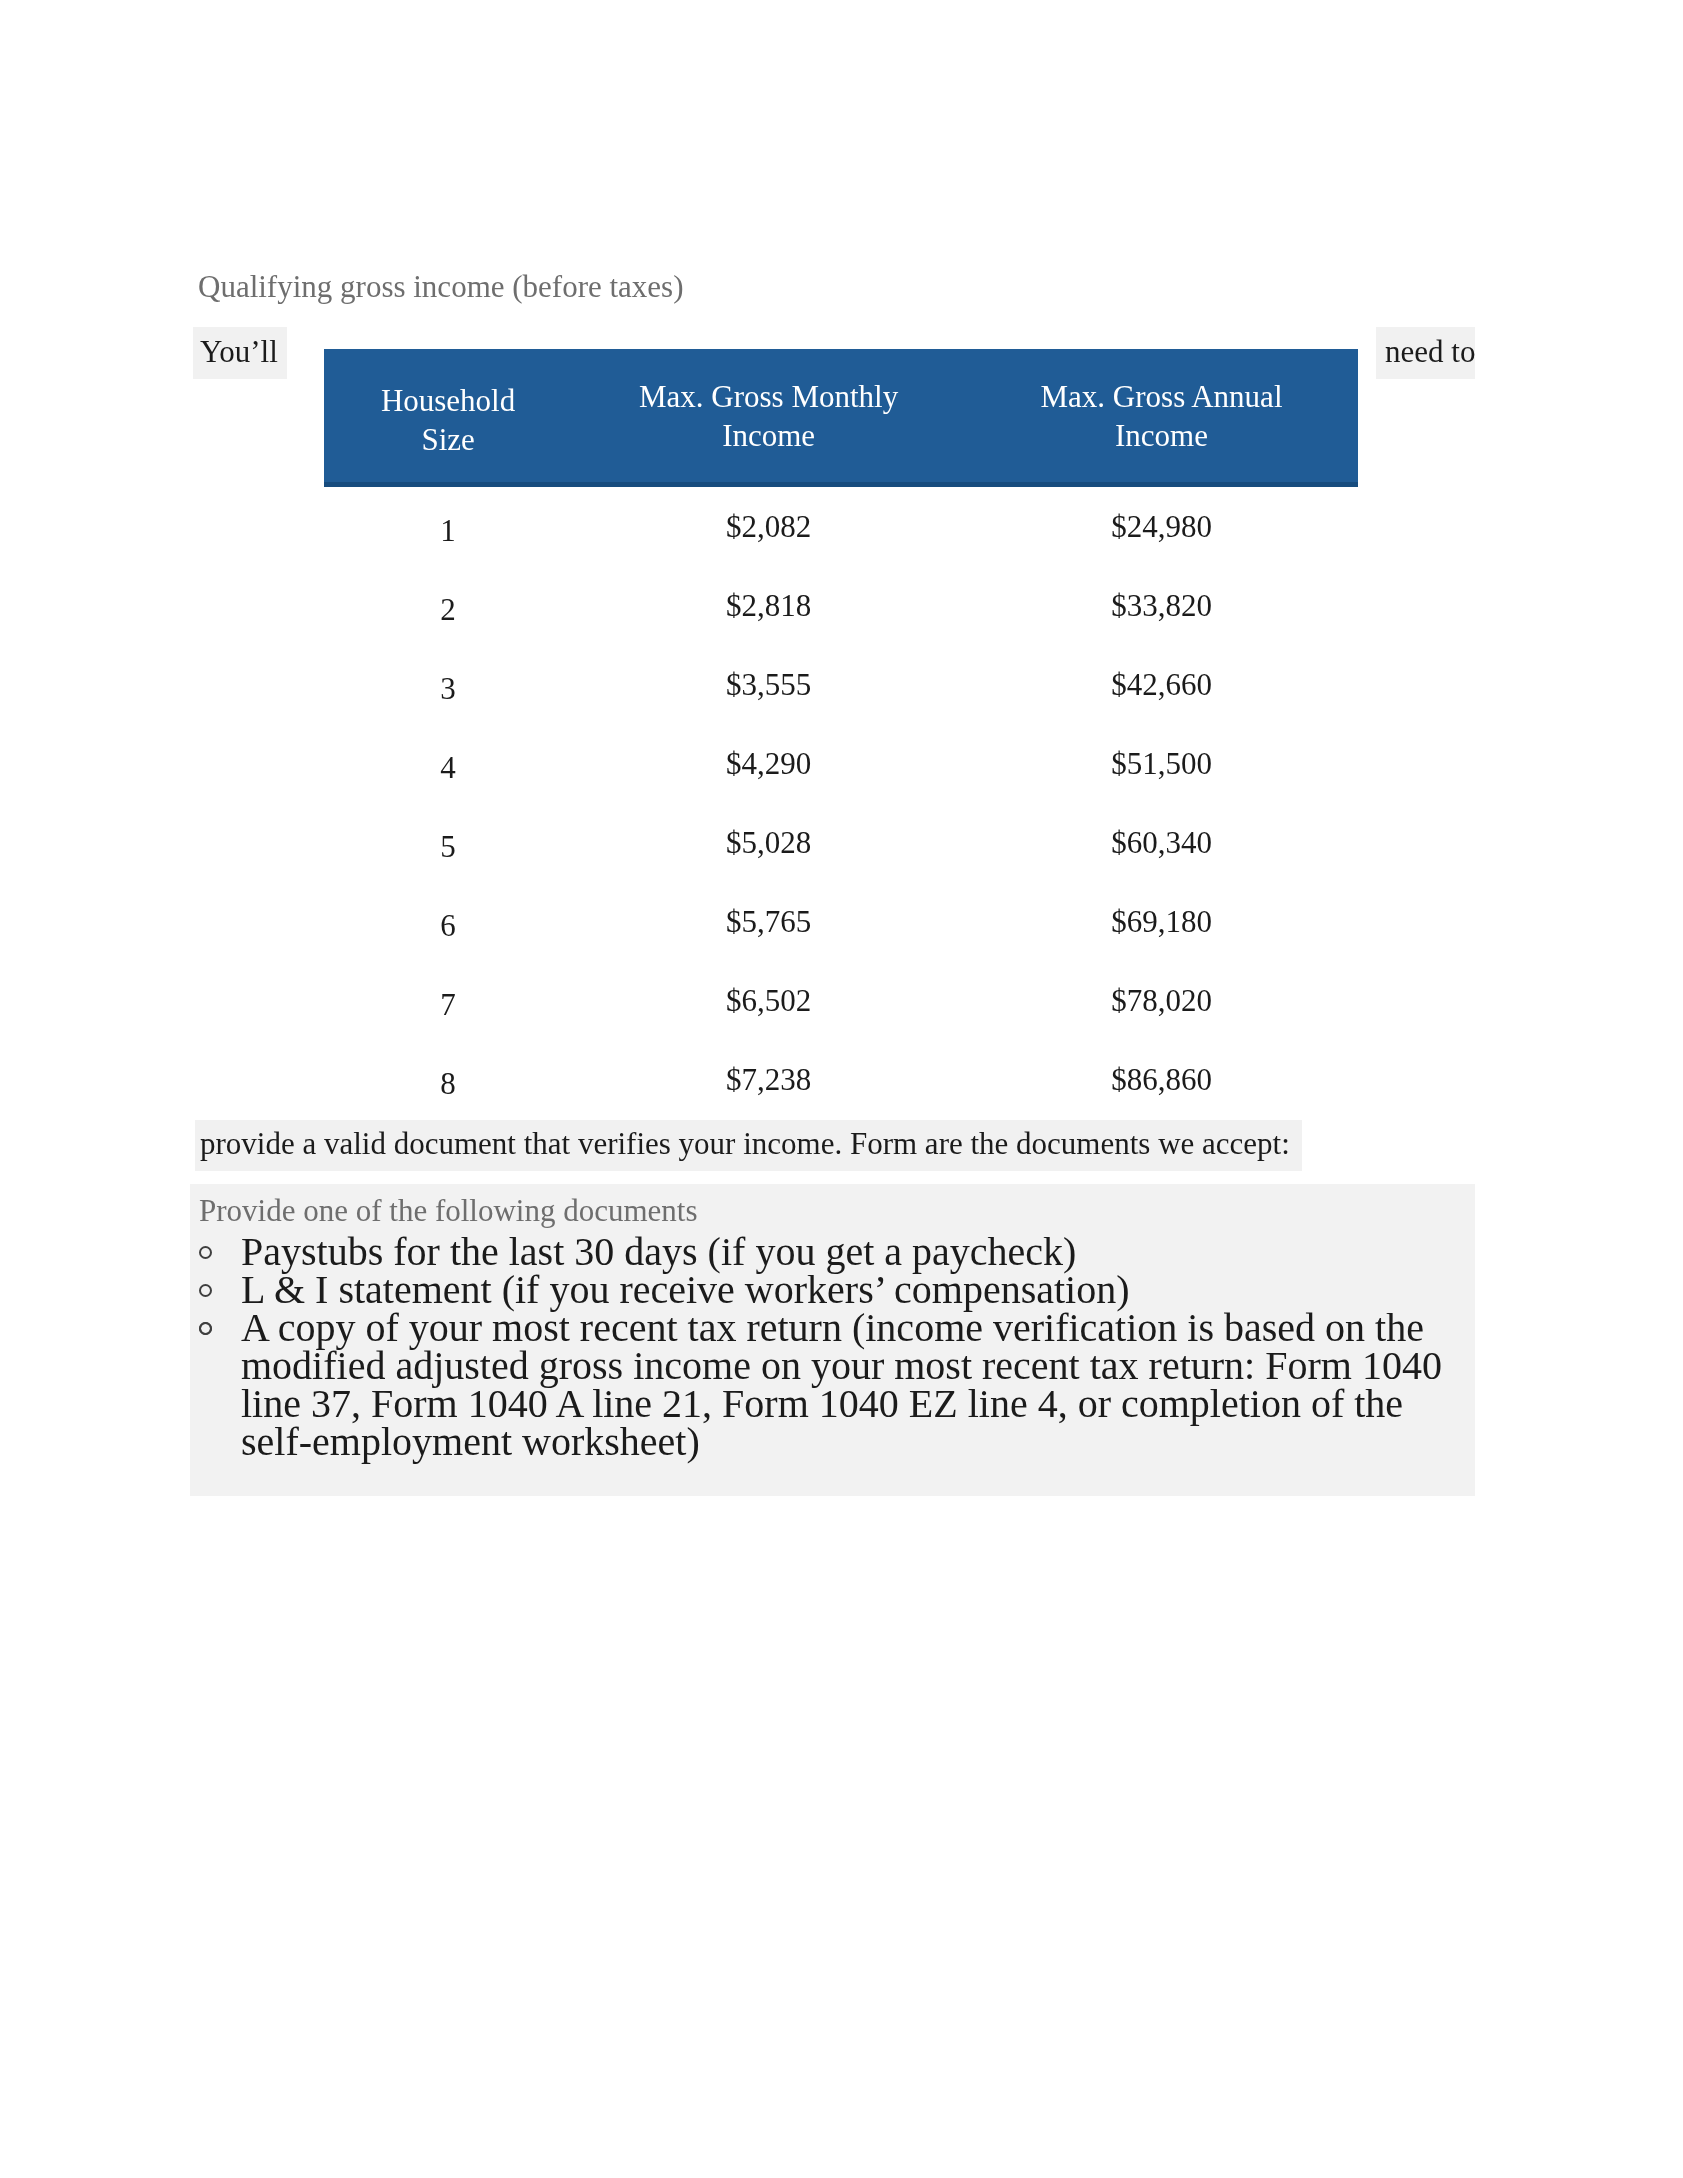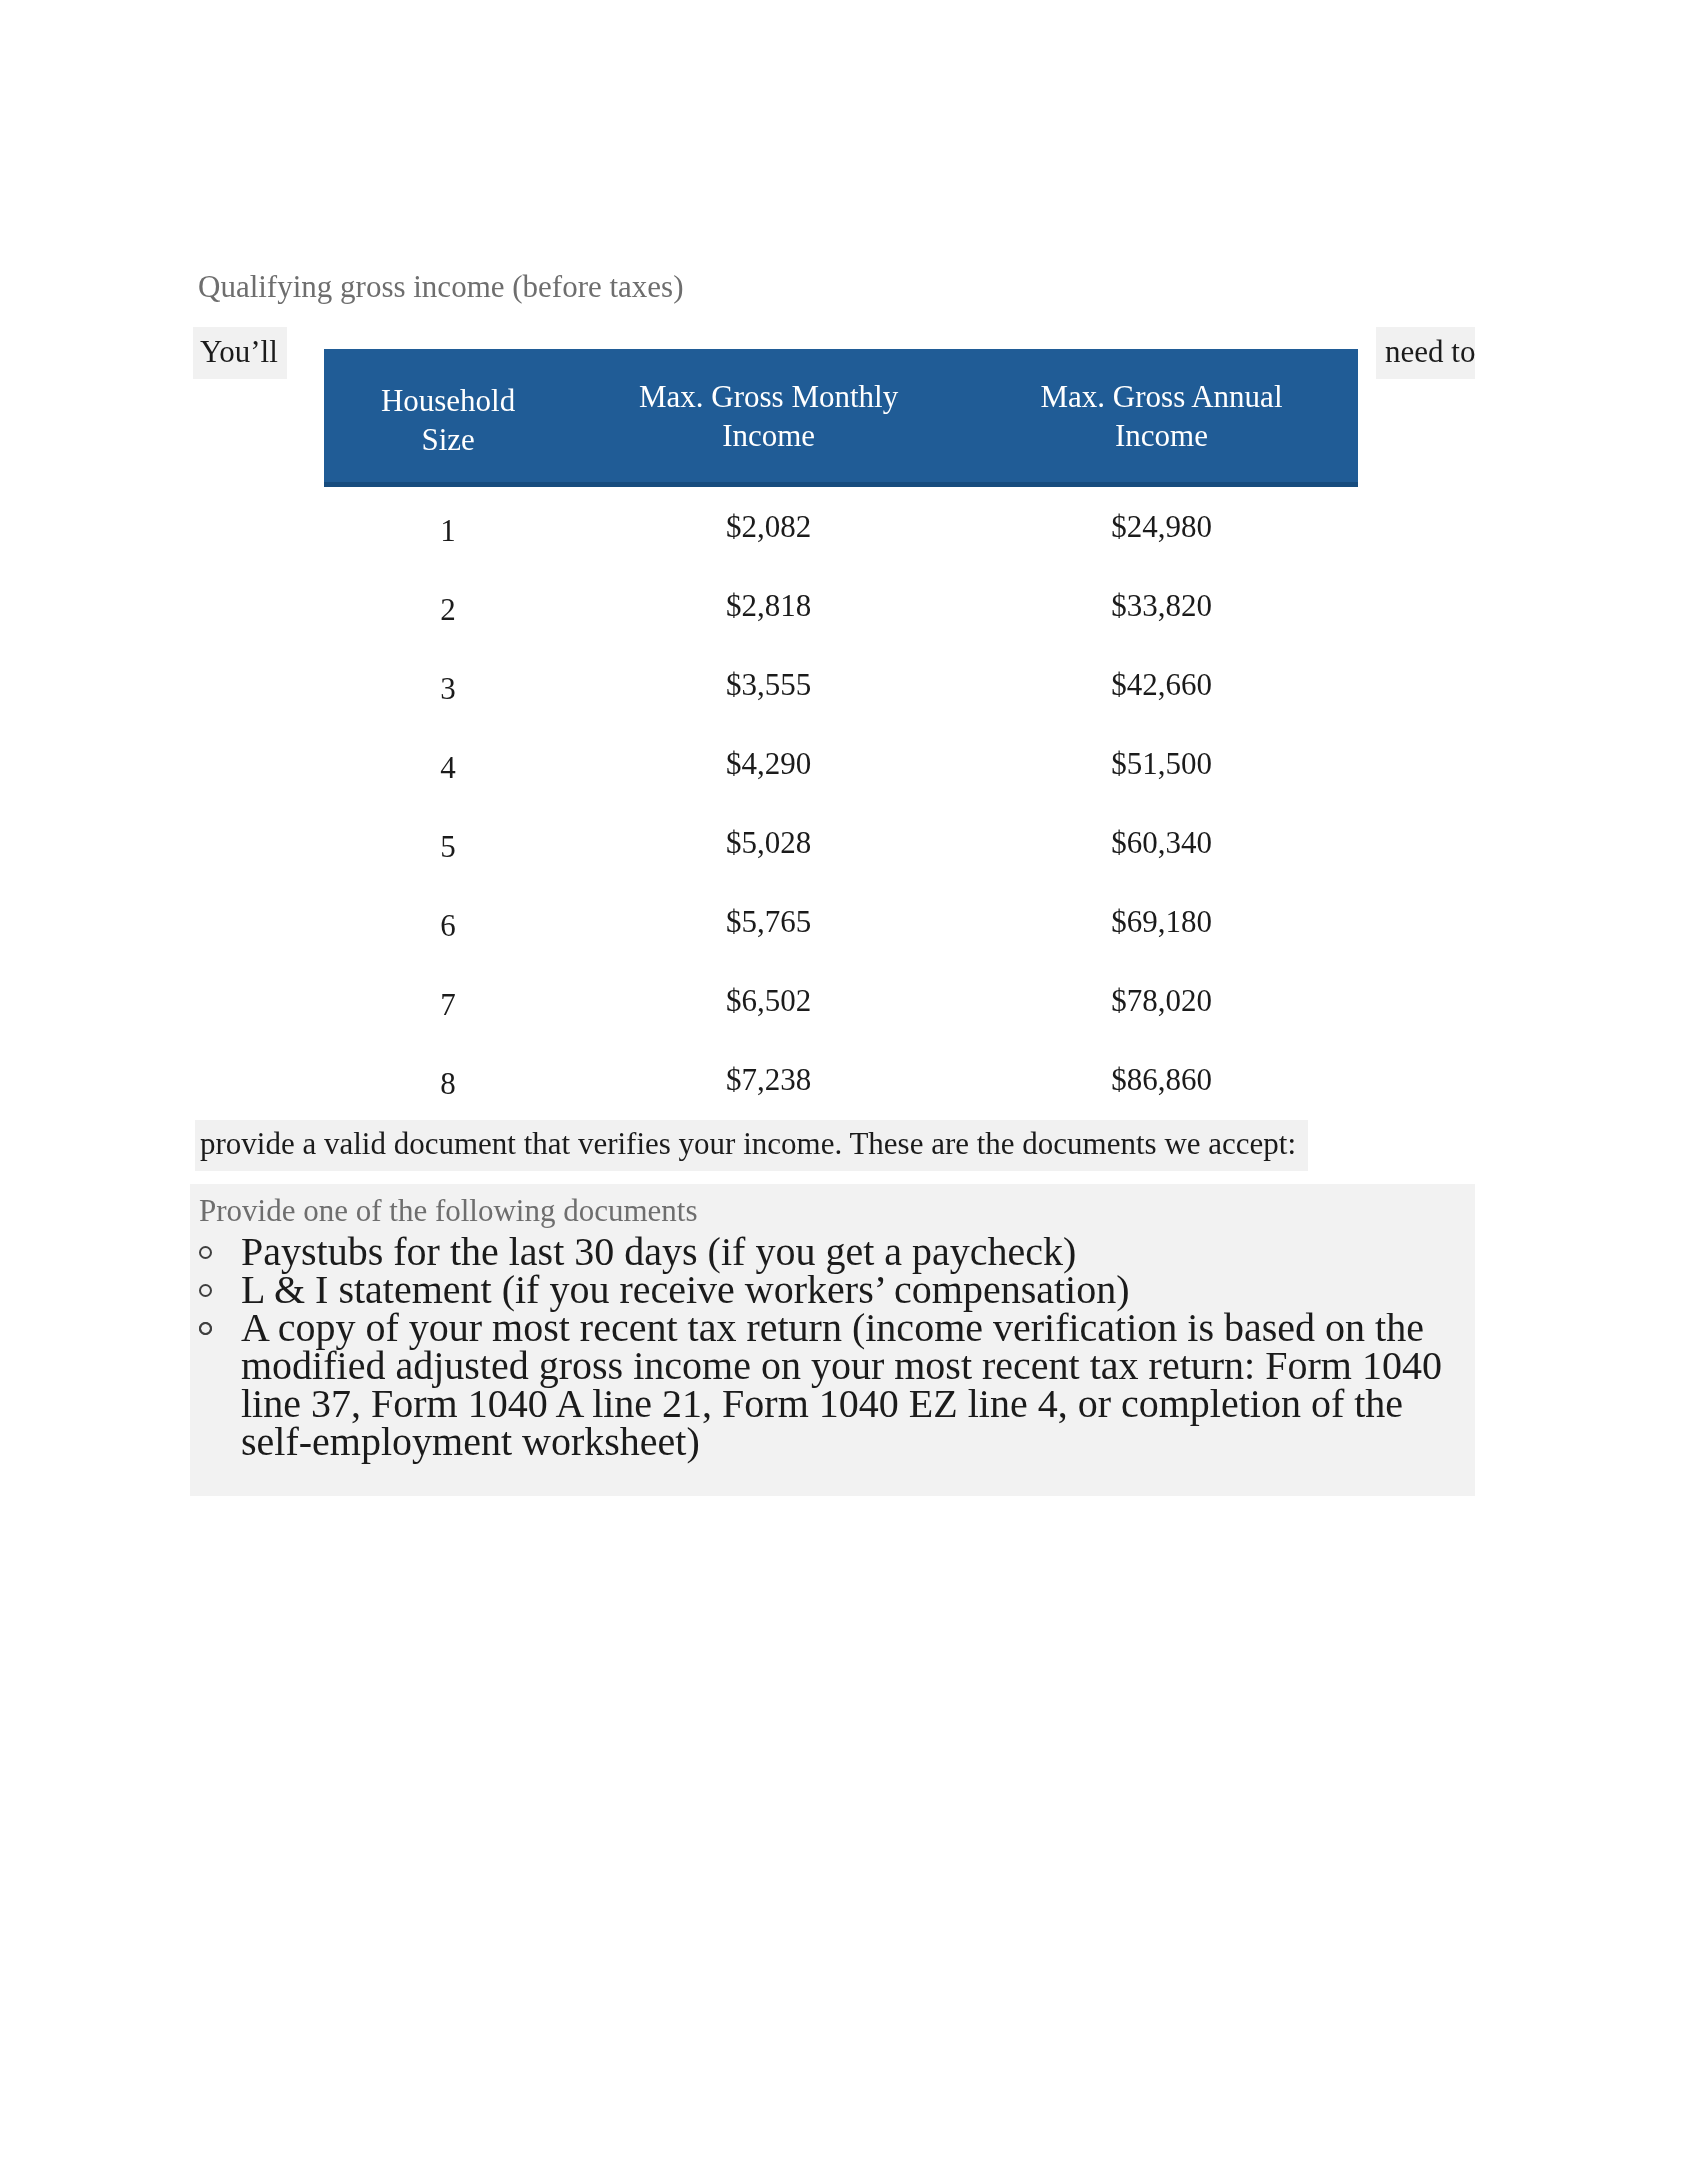--- a/index.html
+++ b/index.html
@@ -136,21 +136,21 @@
       <div class="col2">$6,502</div>
       <div class="col3">$78,020</div>
     </div>
     <div class="trow">
       <div class="col1">8</div>
       <div class="col2">$7,238</div>
       <div class="col3">$86,860</div>
     </div>
   </div>
 
-  <div class="hl after-table">provide a valid document that verifies your income. These are the documents we accept:</div>
+  <div class="hl after-table">provide a valid document that verifies your income. Form are the documents we accept:</div>
 
   <div class="docs-box">
     <div class="docs-heading">Provide one of the following documents</div>
     <ul class="docs-list">
       <li>
         <span class="bullet"></span>
         <span class="item-text">Paystubs for the last 30 days (if you get a paycheck)</span>
       </li>
       <li>
         <span class="bullet"></span>

